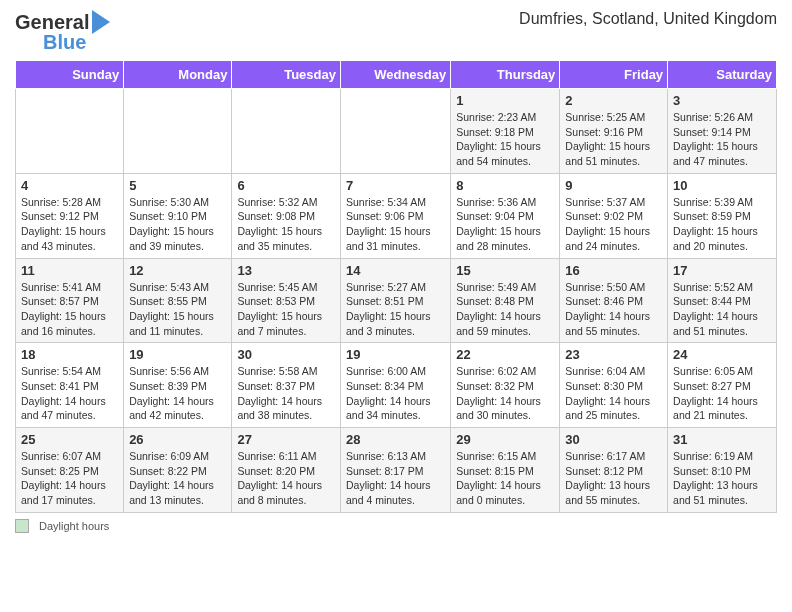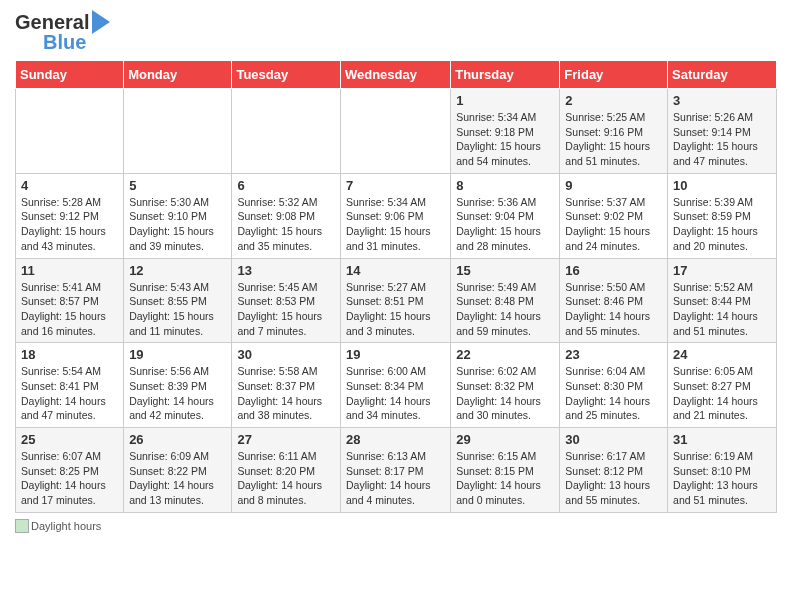--- a/index.html
+++ b/index.html
@@ -58,24 +58,24 @@
       font-size: 16px;
       color: #333;
       font-weight: normal;
     }
     .calendar {
       width: 100%;
       border-collapse: collapse;
       font-size: 11px;
     }
     .calendar th {
-      background-color: #ef4444;
+      background-color: #8b5cf6;
       color: #fff;
       padding: 6px 4px;
-      text-align: left;
+      text-align: right;
       font-size: 13px;
       font-weight: bold;
       border: 1px solid #fff;
     }
     .calendar td {
       border: 1px solid #ccc;
       vertical-align: top;
       padding: 4px 5px;
       width: 113px;
       min-height: 80px;
@@ -101,21 +101,21 @@
     }
     .empty-cell {
       background: #fff !important;
     }
     .footer-note {
       margin-top: 6px;
       font-size: 11px;
       color: #555;
       display: flex;
       align-items: center;
-      gap: 2px;
+      gap: 10px;
     }
     .footer-box {
       width: 14px;
       height: 14px;
       background: #c8e6c9;
       border: 1px solid #aaa;
       display: inline-block;
     }
   </style>
 </head>
@@ -123,20 +123,21 @@
 
 <div class="header">
   <div class="logo">
     <div class="logo-top">
       <span class="logo-general">General</span>
       <div class="logo-arrow"></div>
     </div>
     <span class="logo-blue">Blue</span>
   </div>
   <div class="title-area">
+    <div class="location">Dumfries, Scotland, United Kingdom</div>
   </div>
 </div>
 
 <table class="calendar">
   <thead>
     <tr>
     <th>Sunday</th>
         <th>Monday</th>
         <th>Tuesday</th>
         <th>Wednesday</th>
@@ -146,21 +147,21 @@
       </tr>
   </thead>
   <tbody id="calendar-body">
   <tr>
         <td class="empty-cell"></td>
         <td class="empty-cell"></td>
         <td class="empty-cell"></td>
         <td class="empty-cell"></td>
         <td>
           <span class="day-num">1</span>
-          <div class="day-info">Sunrise: 5:34 AM
+          <div class="day-info">Sunrise: 2:23 AM
 Sunset: 9:18 PM
 Daylight: 15 hours and 54 minutes.</div>
         </td>
         <td>
           <span class="day-num">2</span>
           <div class="day-info">Sunrise: 5:25 AM
 Sunset: 9:16 PM
 Daylight: 15 hours and 51 minutes.</div>
         </td>
         <td>

